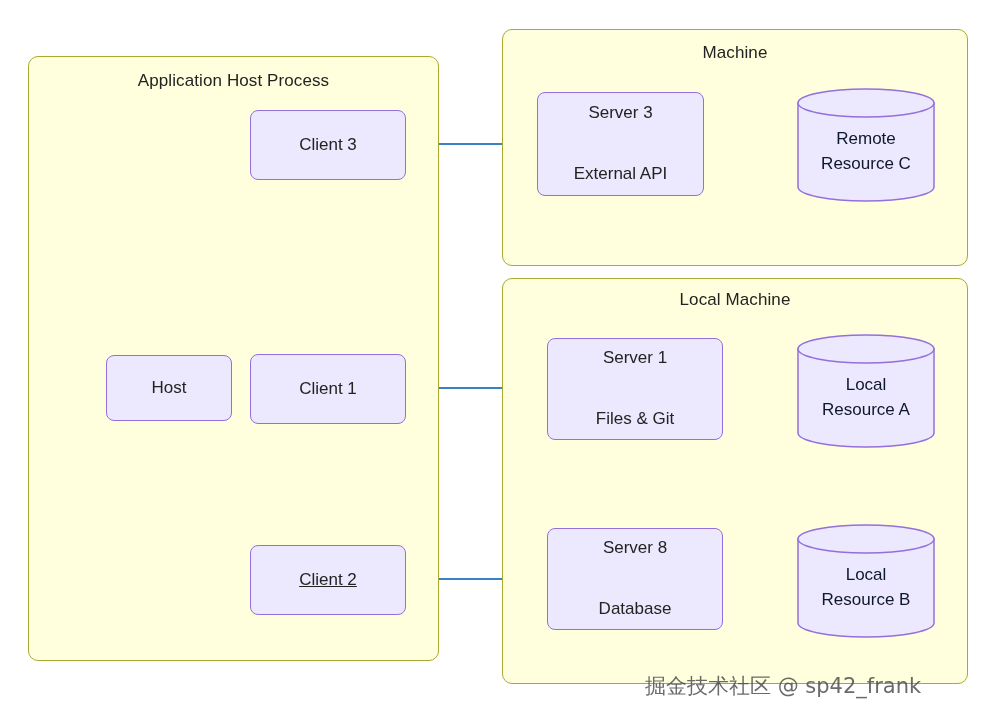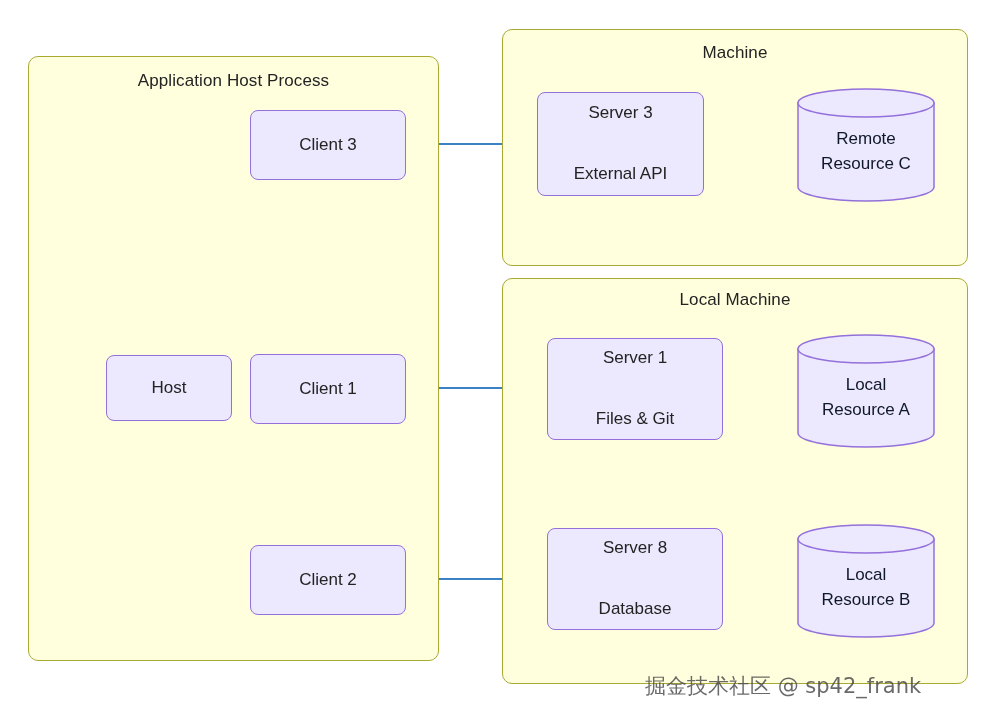--- a/index.html
+++ b/index.html
@@ -160,21 +160,21 @@
   </div>
 
   <div class="node" style="left:250px; top:110px; width:156px; height:70px;">
     <span>Client 3</span>
   </div>
 
   <div class="node" style="left:250px; top:354px; width:156px; height:70px;">
     <span>Client 1</span>
   </div>
 
-  <div class="node" style="left:250px; top:545px; width:156px; height:70px;">
+  <div class="node" style="left:250px; top:545px; width:156px; height:70px;text-decoration:underline;">
     <span>Client 2</span>
   </div>
 
   <div class="node" style="left:537px; top:92px; width:167px; height:104px;">
     <span>Server 3</span>
     <span class="line2">External API</span>
   </div>
 
   <div class="node" style="left:547px; top:338px; width:176px; height:102px;text-align:center;">
     <span>Server 1</span>

